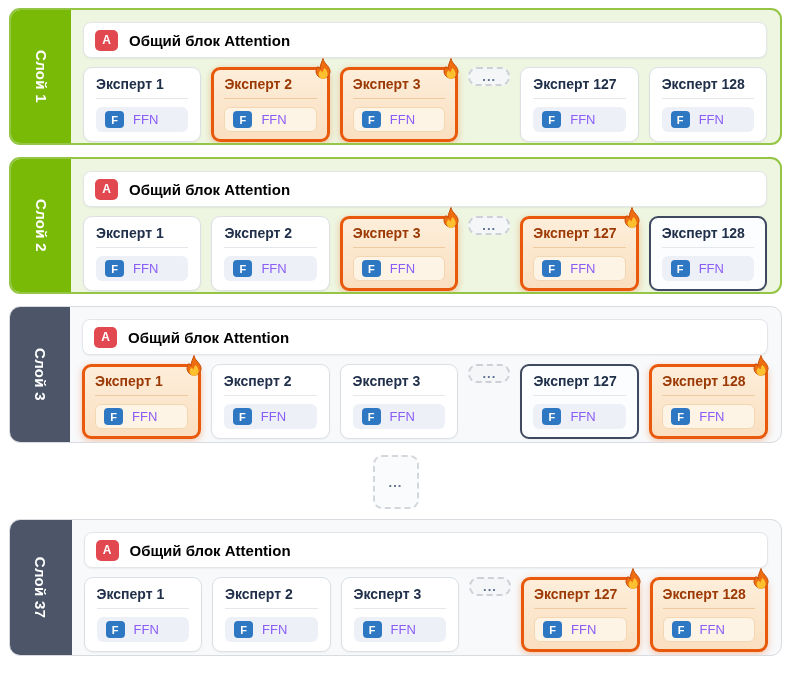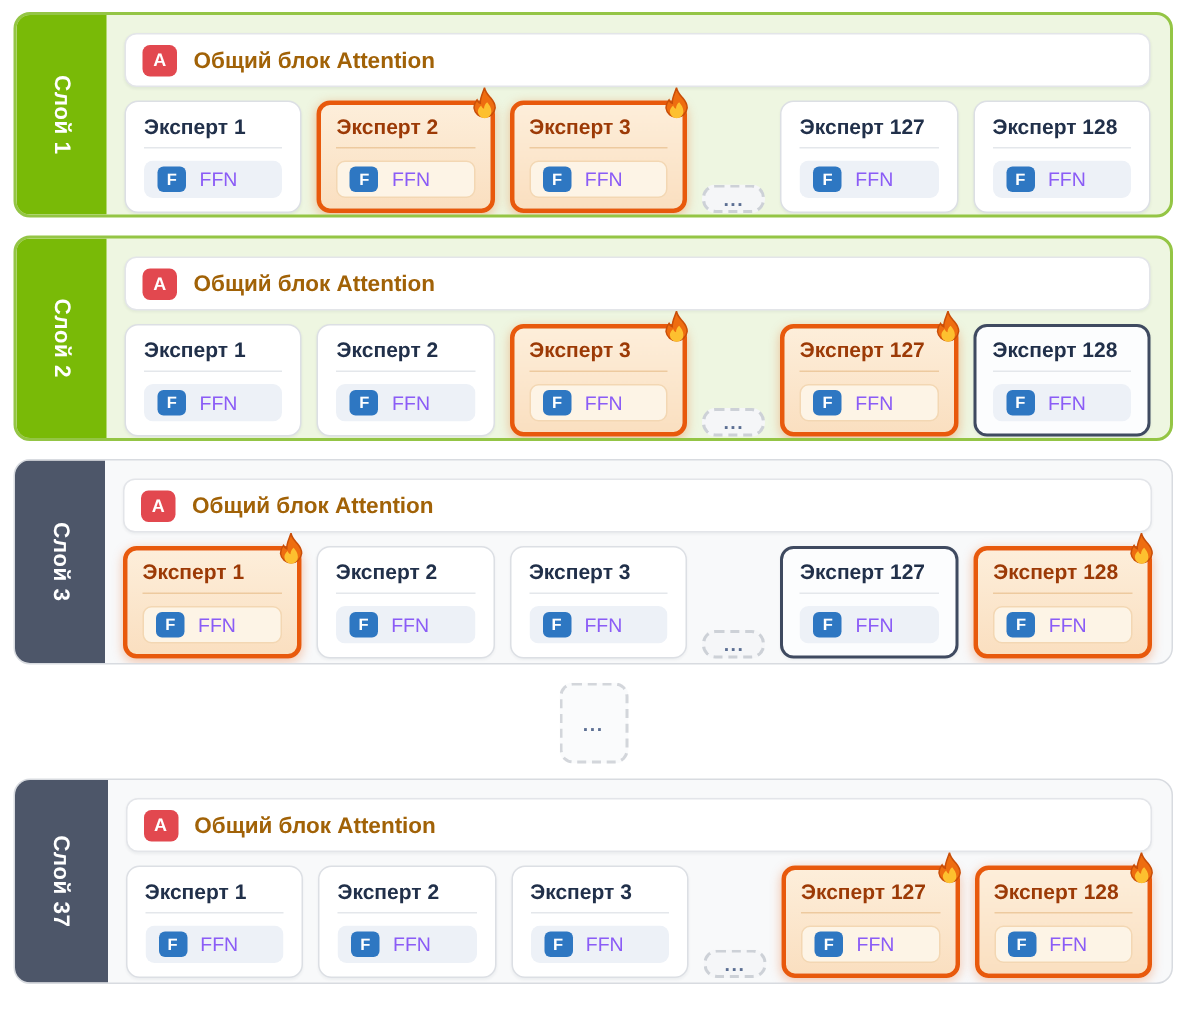--- a/index.html
+++ b/index.html
@@ -35,23 +35,23 @@
     background:#ffffff; border:1px solid #e3e5e9; border-radius:8px;
     height:36px; flex:0 0 36px;
     display:flex; align-items:center; gap:11px; padding:0 11px;
     box-shadow:0 1px 2px rgba(20,30,50,.06);
   }
   .badge-a {
     width:23px; height:21px; background:#e2484f; color:#fff;
     font-weight:700; font-size:12px; border-radius:5px;
     display:flex; align-items:center; justify-content:center;
   }
-  .attention-label { font-size:15px; font-weight:700; color:#a16207; }
-
-  .experts { display:flex; gap:10px; flex:1; align-items:flex-end; }
+  .attention-label { font-size:15px; font-weight:700; color:#000000; }
+
+  .experts { display:flex; gap:10px; flex:1; align-items:flex-start; }
 
   .expert {
     position:relative; flex:1;
     background:#ffffff; border:1px solid #dcdfe4; border-radius:9px;
     padding:8px 12px 9px;
     box-shadow:0 1px 2px rgba(20,30,50,.05);
   }
   .expert.state-active {
     border:3px solid #e8590c;
     background:linear-gradient(180deg,#fdeeda 0%,#fadfc0 100%);

